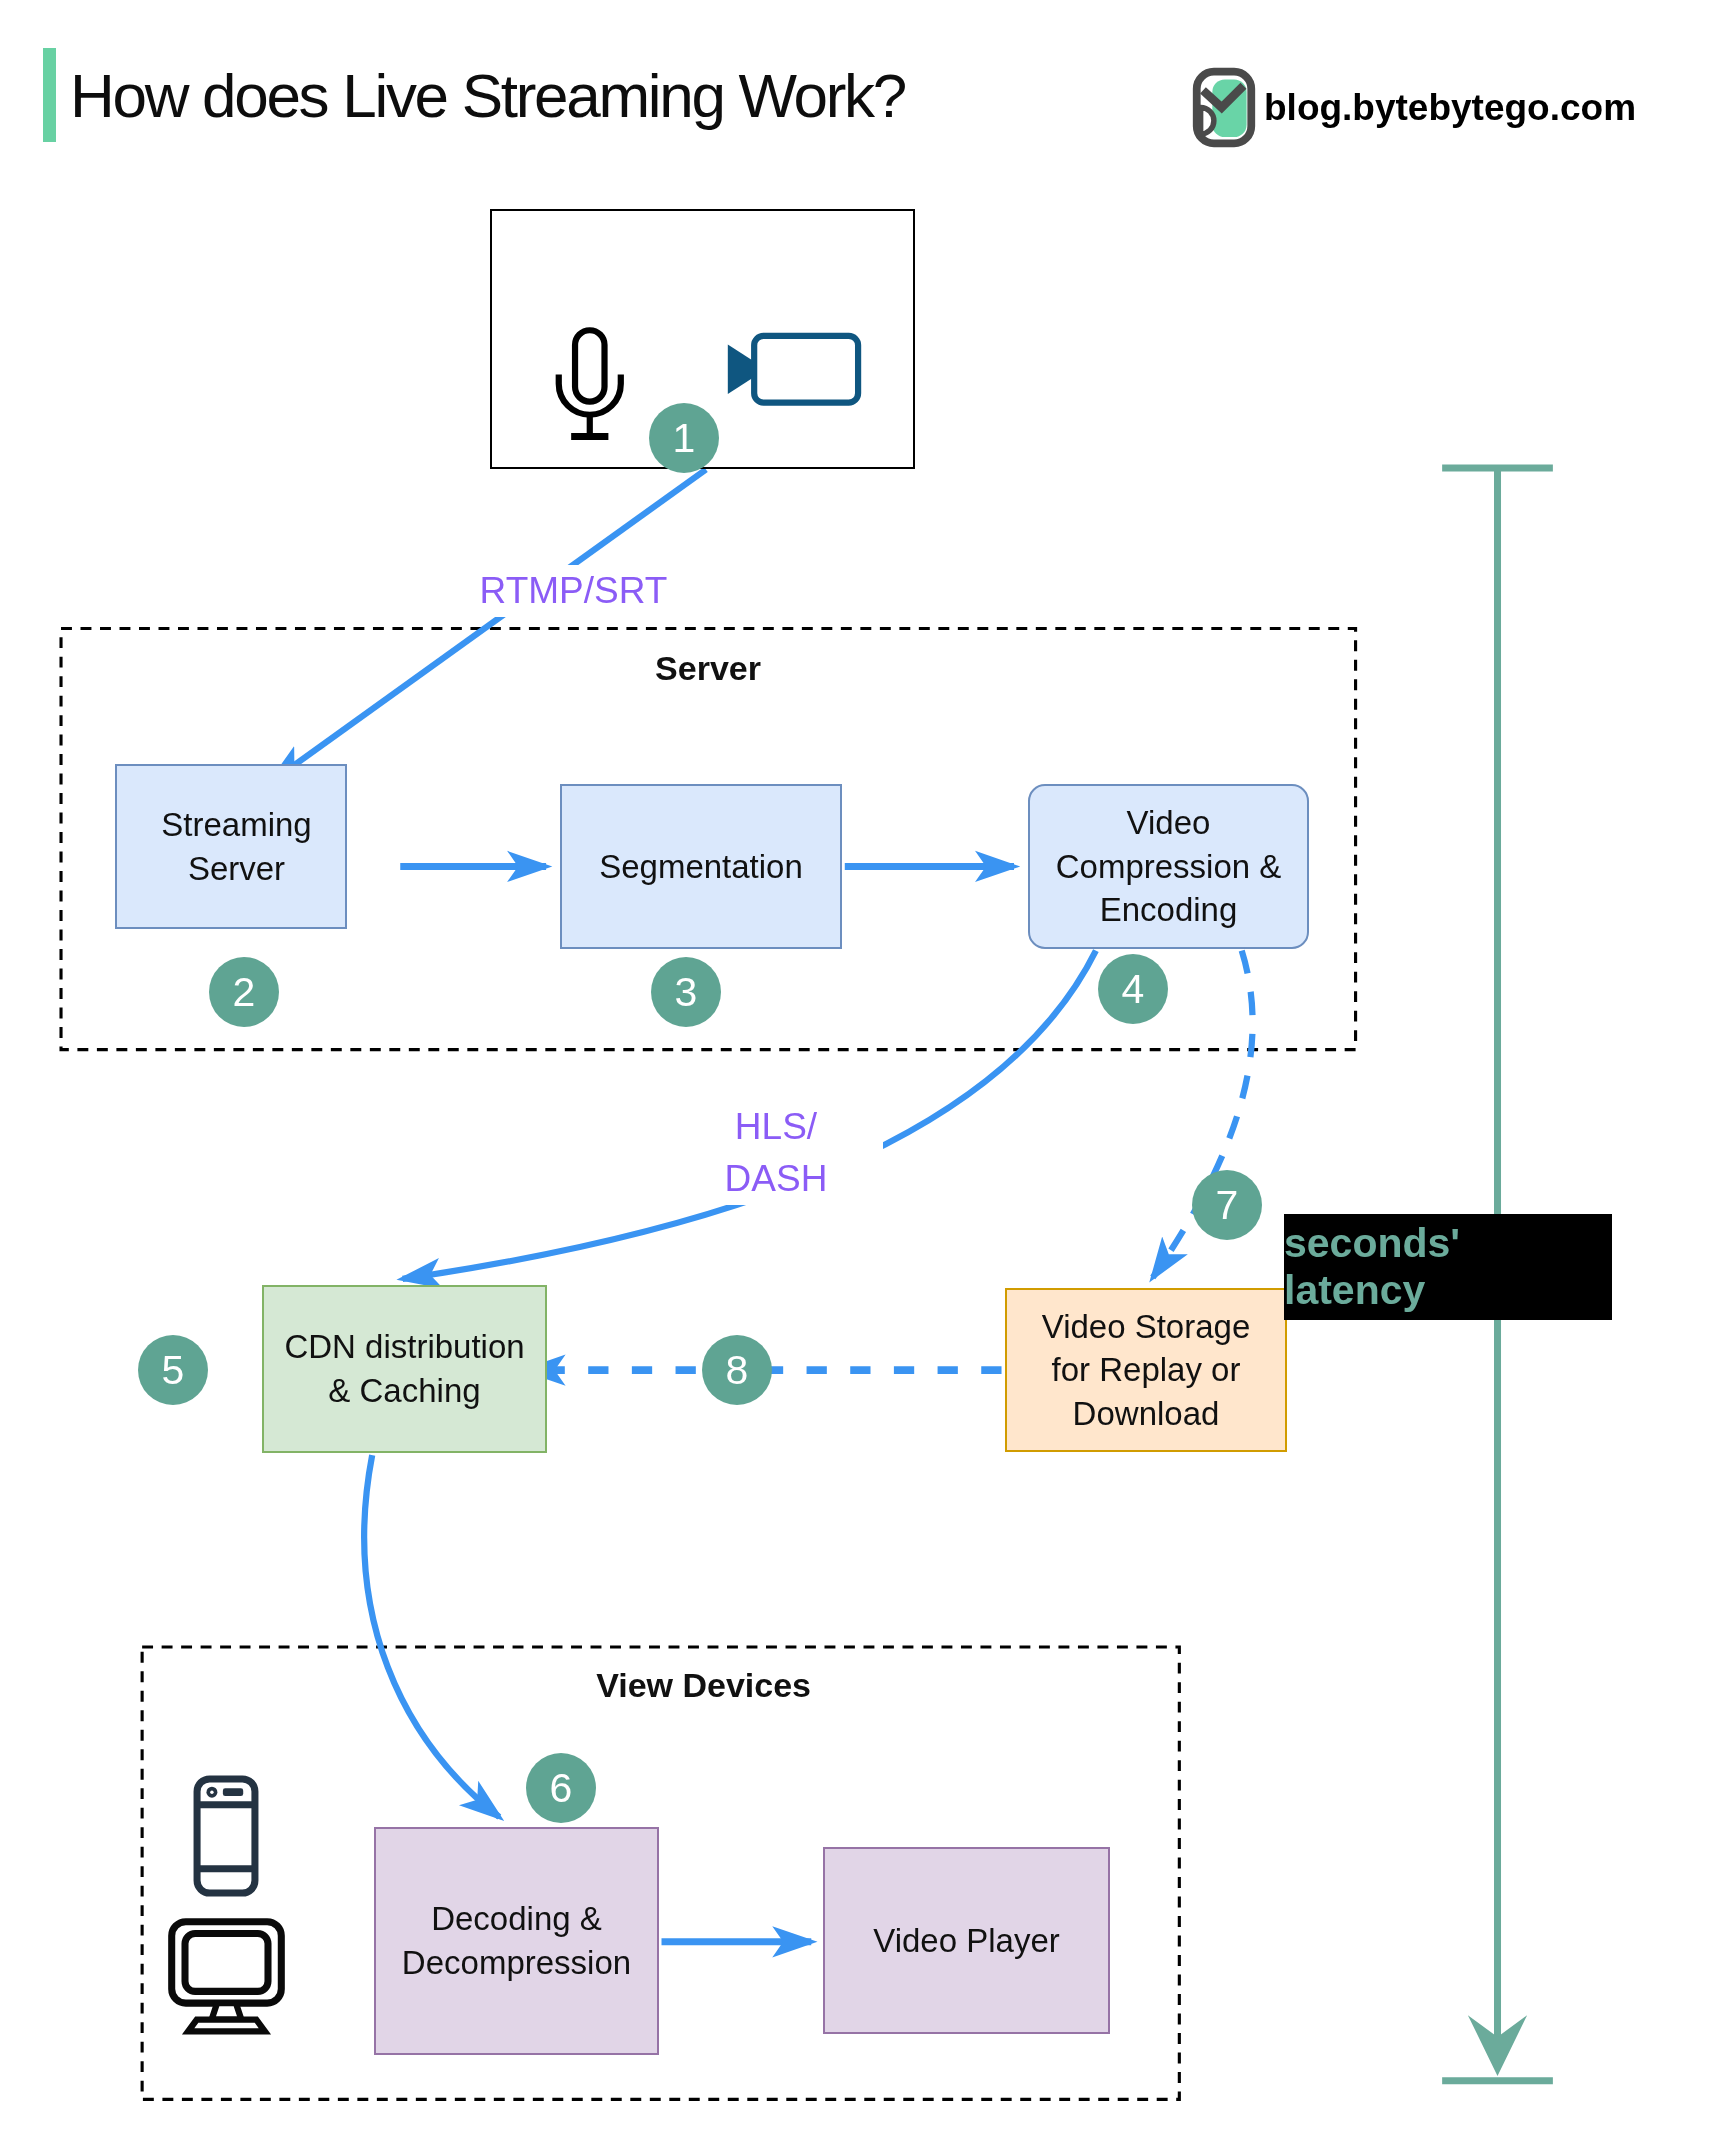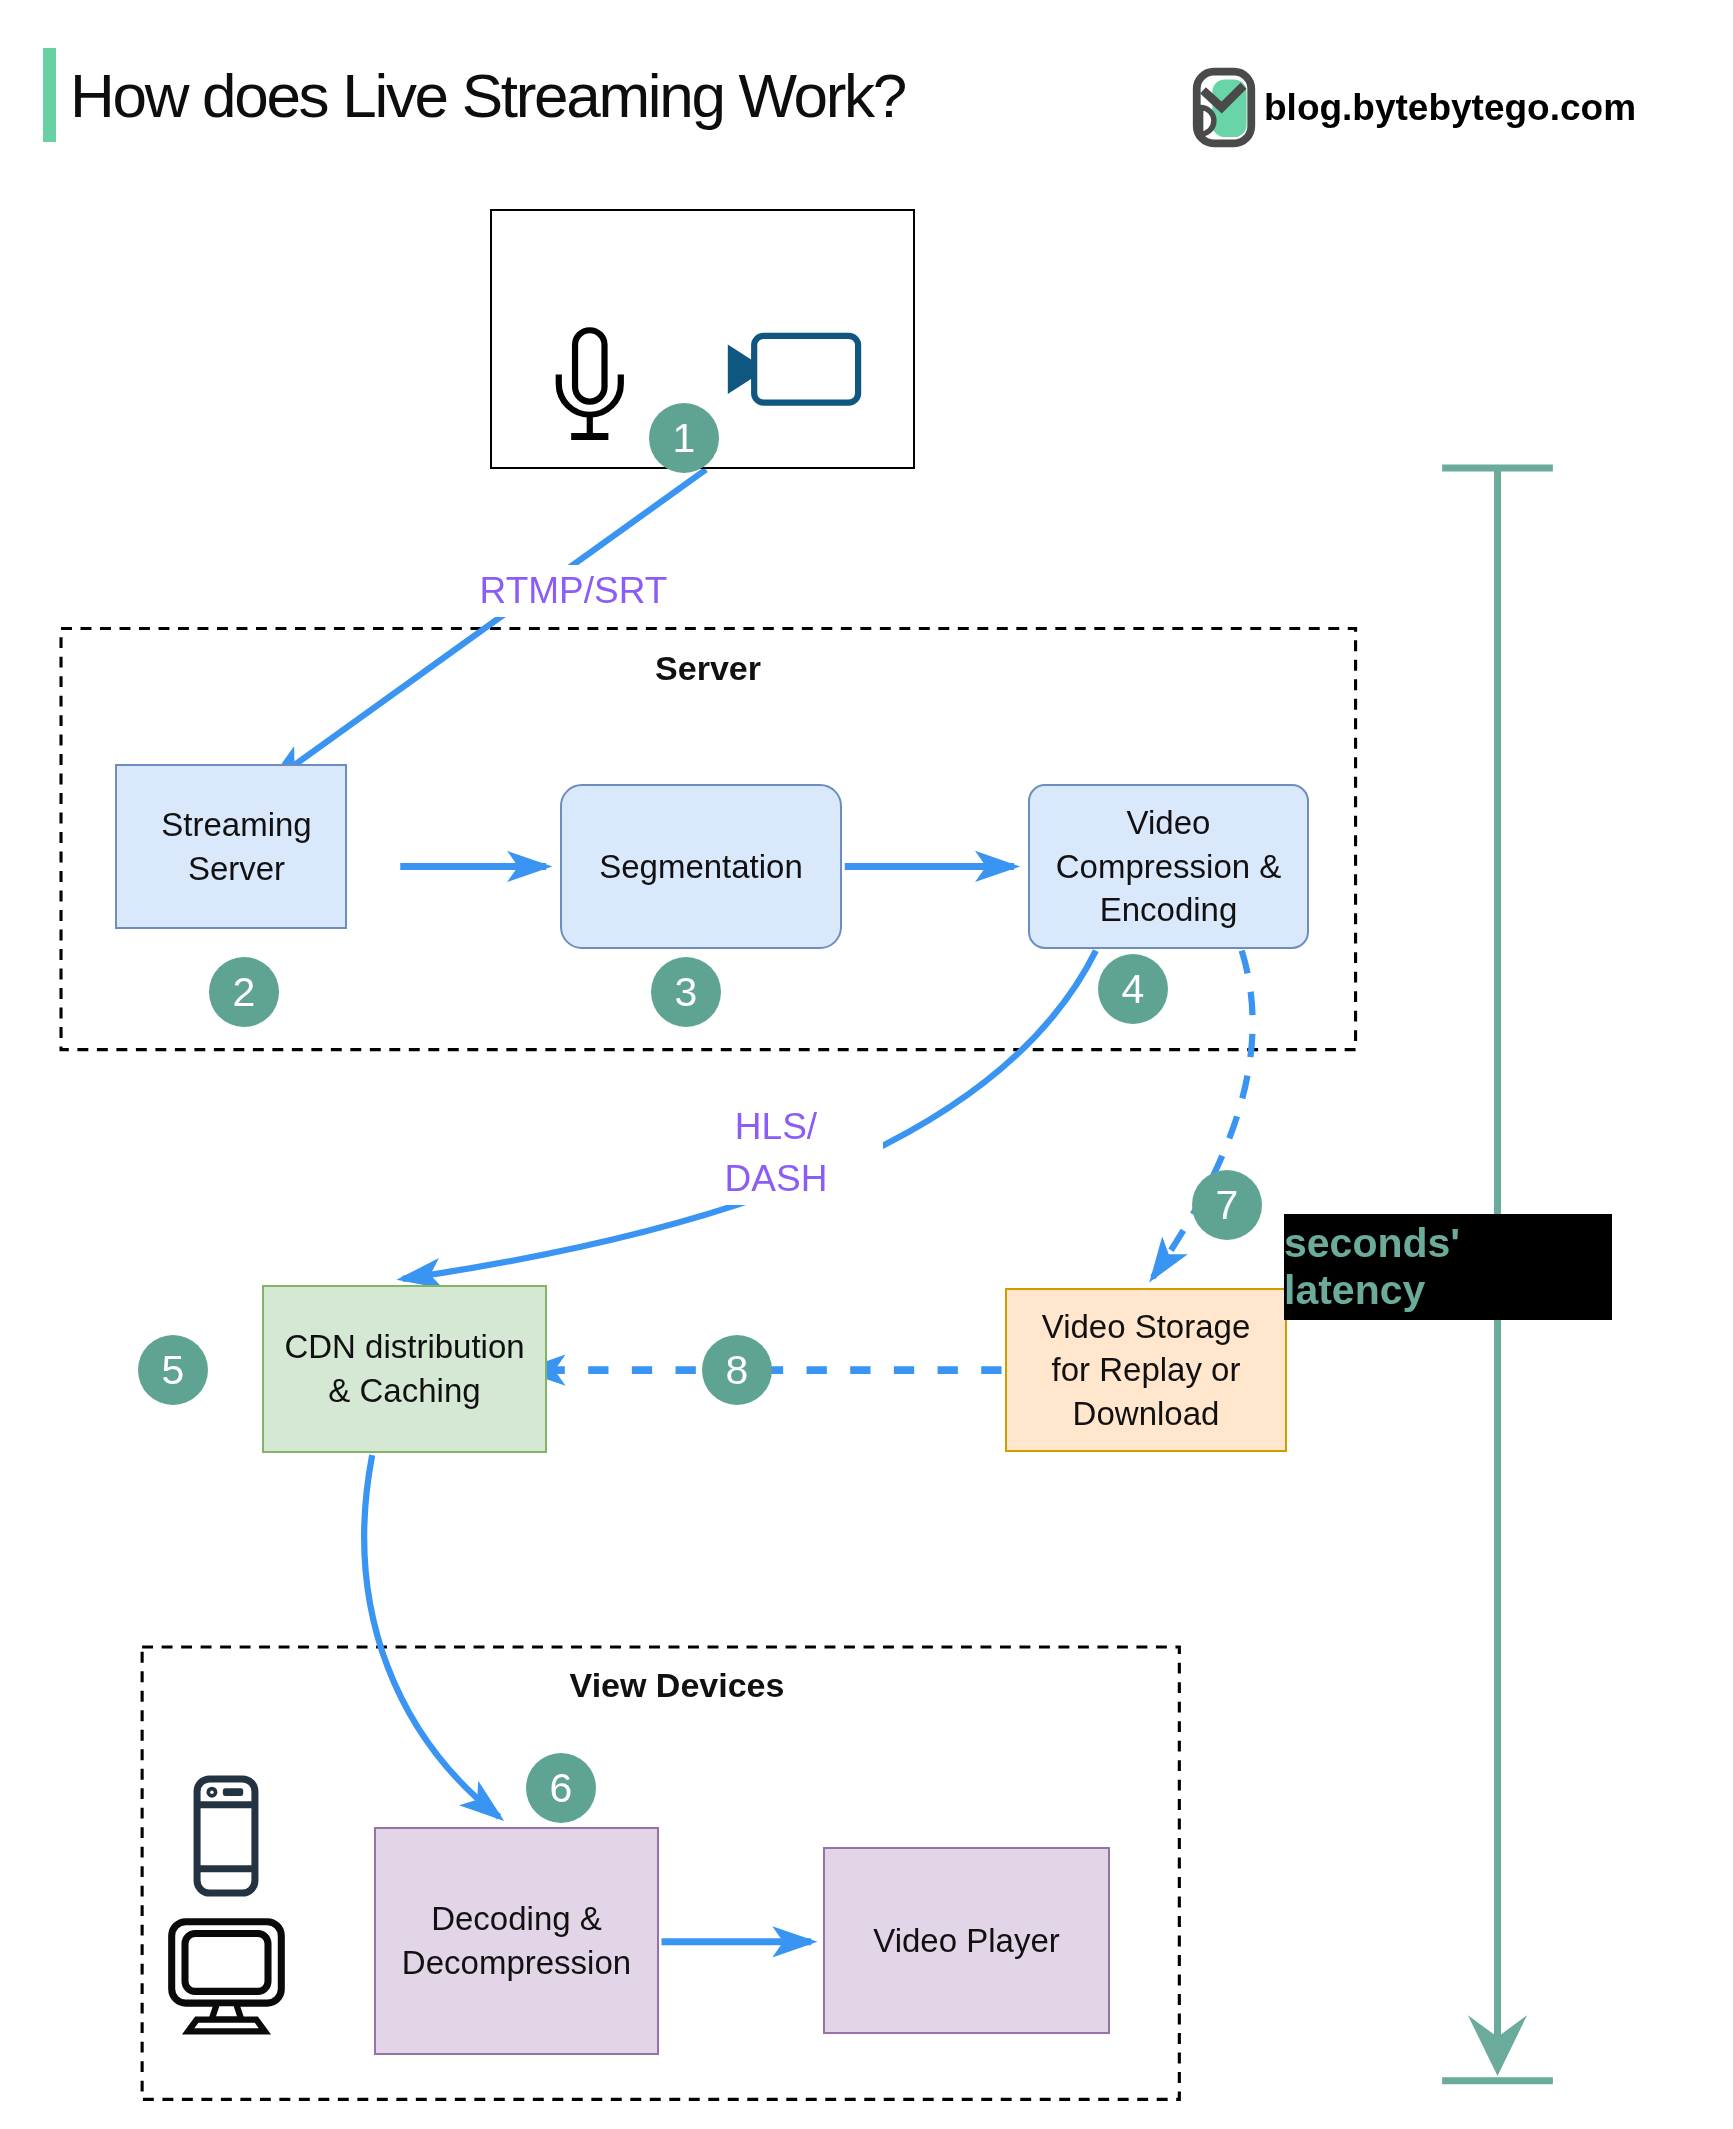--- a/index.html
+++ b/index.html
@@ -21,31 +21,31 @@
   .node.plain{background:#ffffff;border:2.3px solid #000;}
   .node.blue{background:#dae8fc;border:2.3px solid #6c8ebf;}
   .node.green{background:#d5e8d4;border:2.3px solid #82b366;margin-left:32px;}
   .node.orange{background:#ffe6cc;border:2.3px solid #d19c00;}
   .node.purple{background:#e1d5e7;border:2.3px solid #9673a6;}
 
   .capture-box{left:490px;top:209px;width:425px;height:260px;}
   .capture-title{position:absolute;left:490px;top:225px;width:425px;text-align:center;
                  font-size:34px;font-weight:700;z-index:3;}
   .streaming-box{left:115px;top:764px;width:232px;height:165px;padding-left:11px;}
-  .segmentation-box{left:560px;top:784px;width:282px;height:165px;border-radius:22px;}
+  .segmentation-box{left:560px;top:784px;width:282px;height:165px;}
   .compression-box{left:1028px;top:784px;width:281px;height:165px;border-radius:17px;}
   .cdn-box{left:230px;top:1285px;width:285px;height:168px;}
   .storage-box{left:1005px;top:1288px;width:282px;height:164px;}
   .decoding-box{left:374px;top:1827px;width:285px;height:228px;}
   .player-box{left:823px;top:1847px;width:287px;height:187px;}
 
   
   .group-title{position:absolute;text-align:center;font-size:34px;font-weight:700;z-index:2;}
   .server-title{left:552px;top:649px;width:312px;}
-  .view-title{left:521px;top:1666px;width:312px;}
+  .view-title{left:499px;top:1666px;width:312px;text-align:right;}
 
   
   .step{position:absolute;width:70px;height:70px;border-radius:50%;background:#5fa493;color:#ffffff;
         display:flex;align-items:center;justify-content:center;font-size:41px;z-index:3;}
   .step1{left:649px;top:403px;}
   .step2{left:209px;top:957px;}
   .step3{left:651px;top:957px;}
   .step4{left:1098px;top:954px;}
   .step5{left:138px;top:1335px;}
   .step6{left:526px;top:1753px;}

